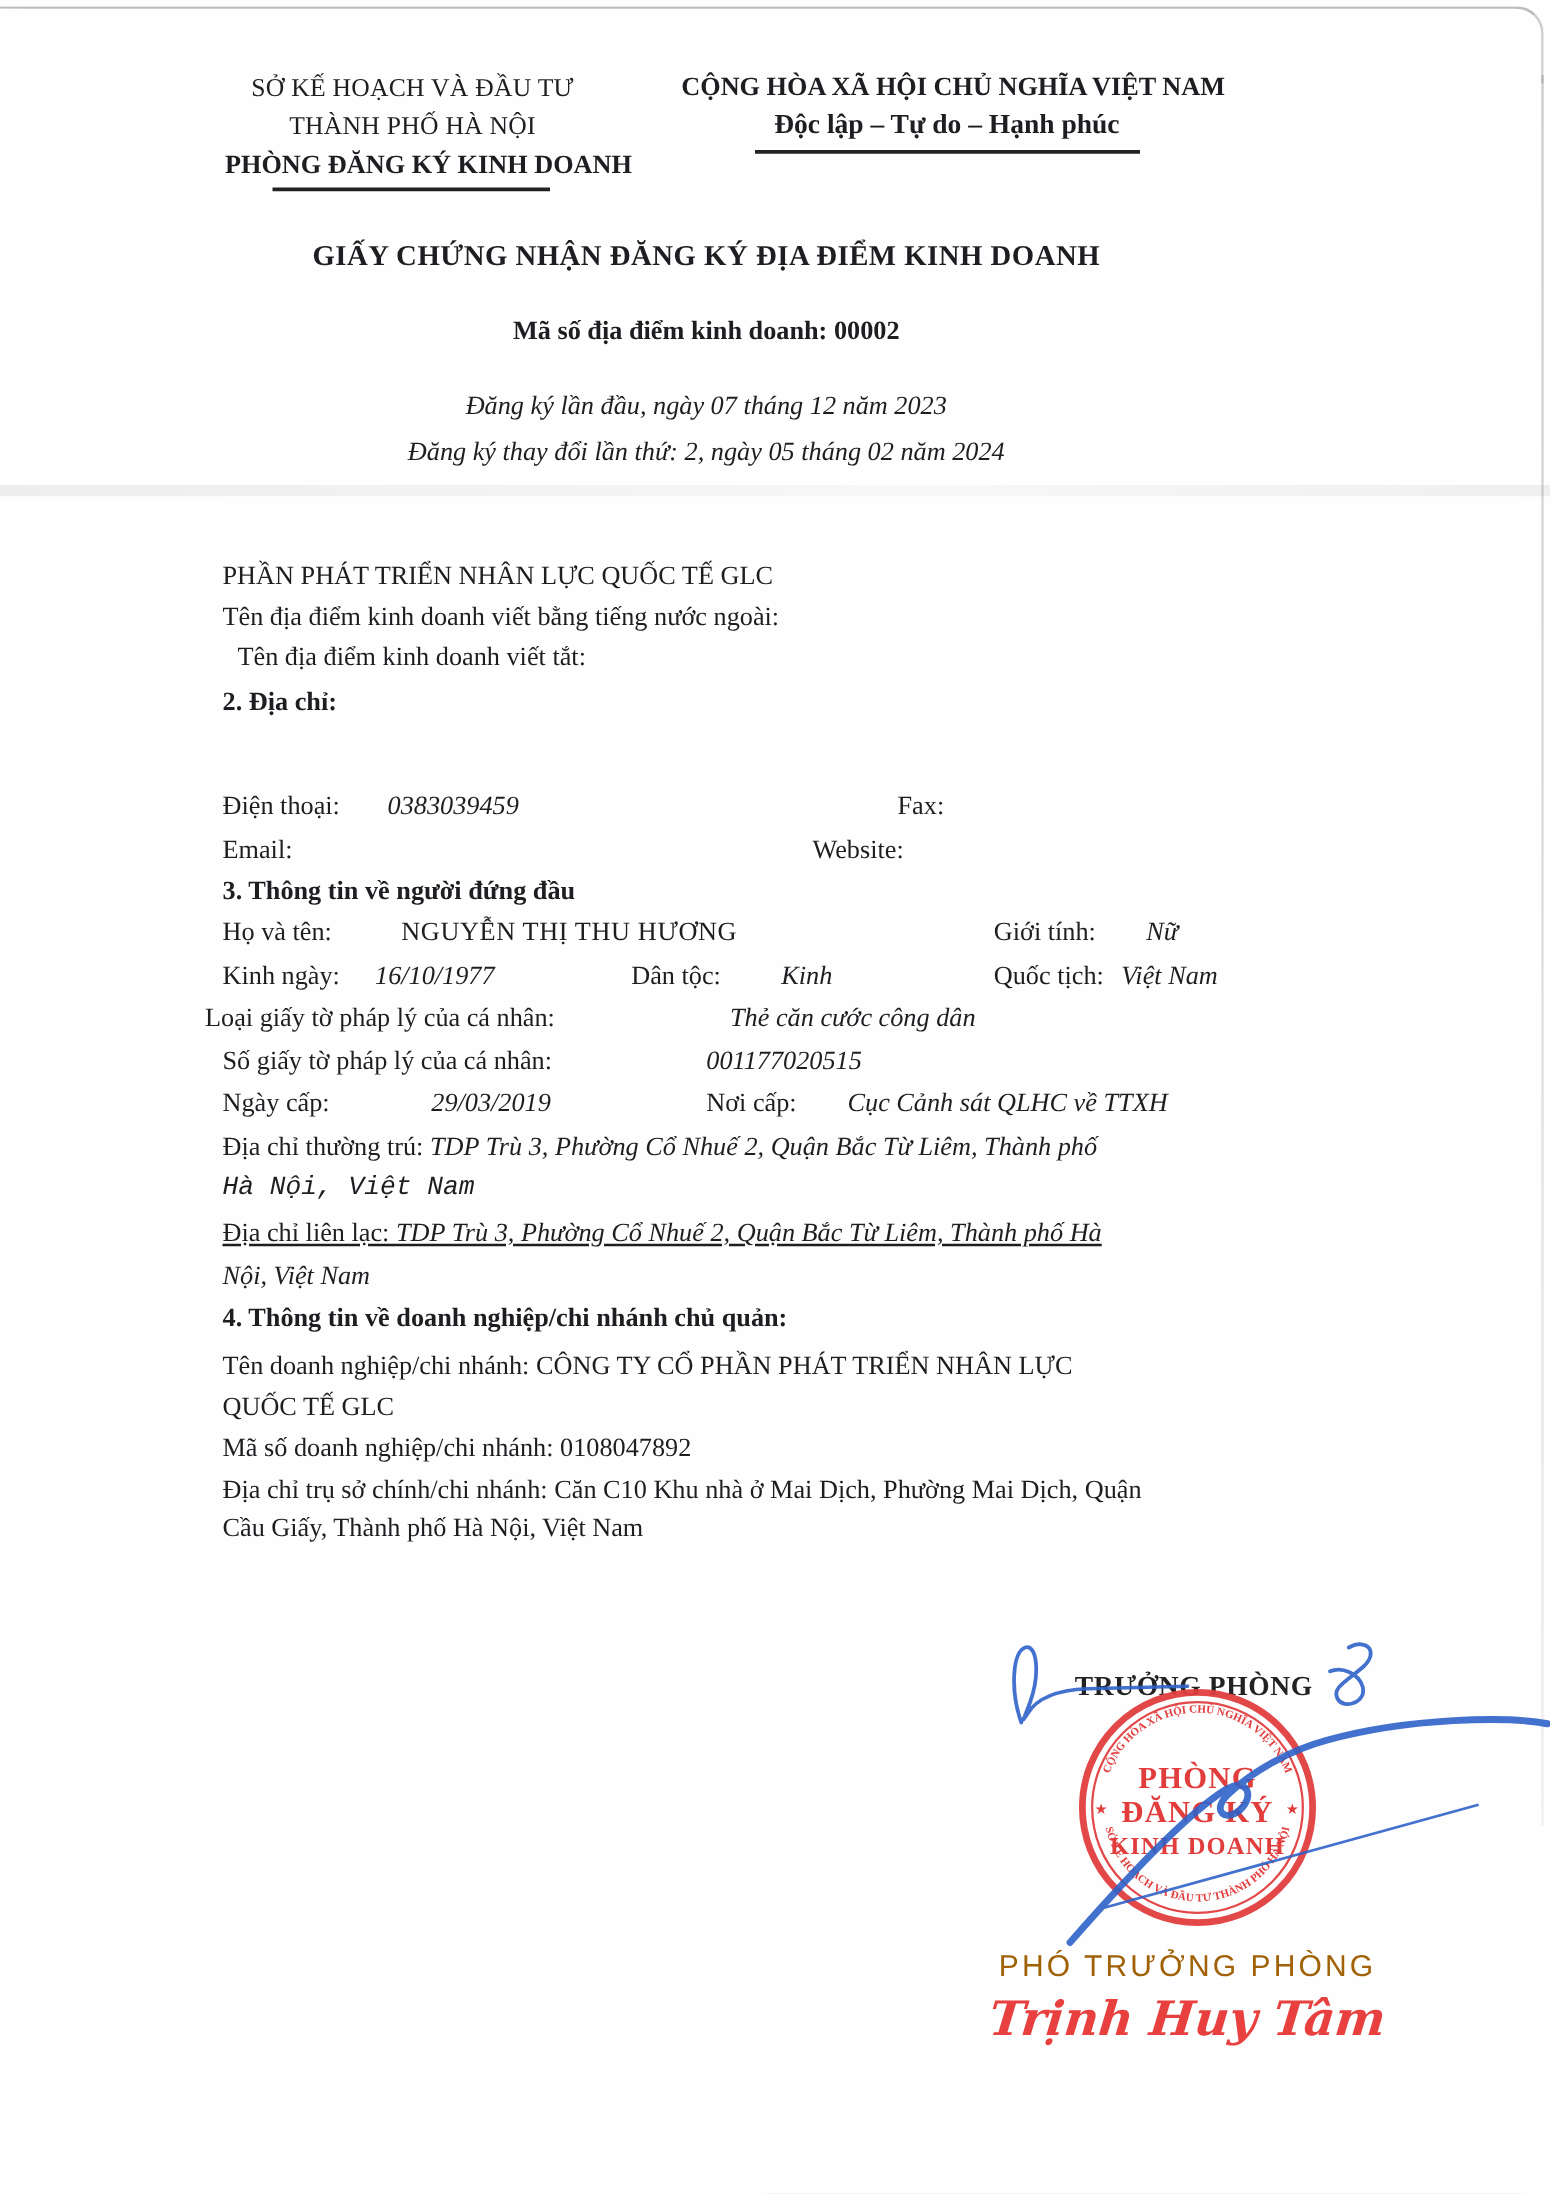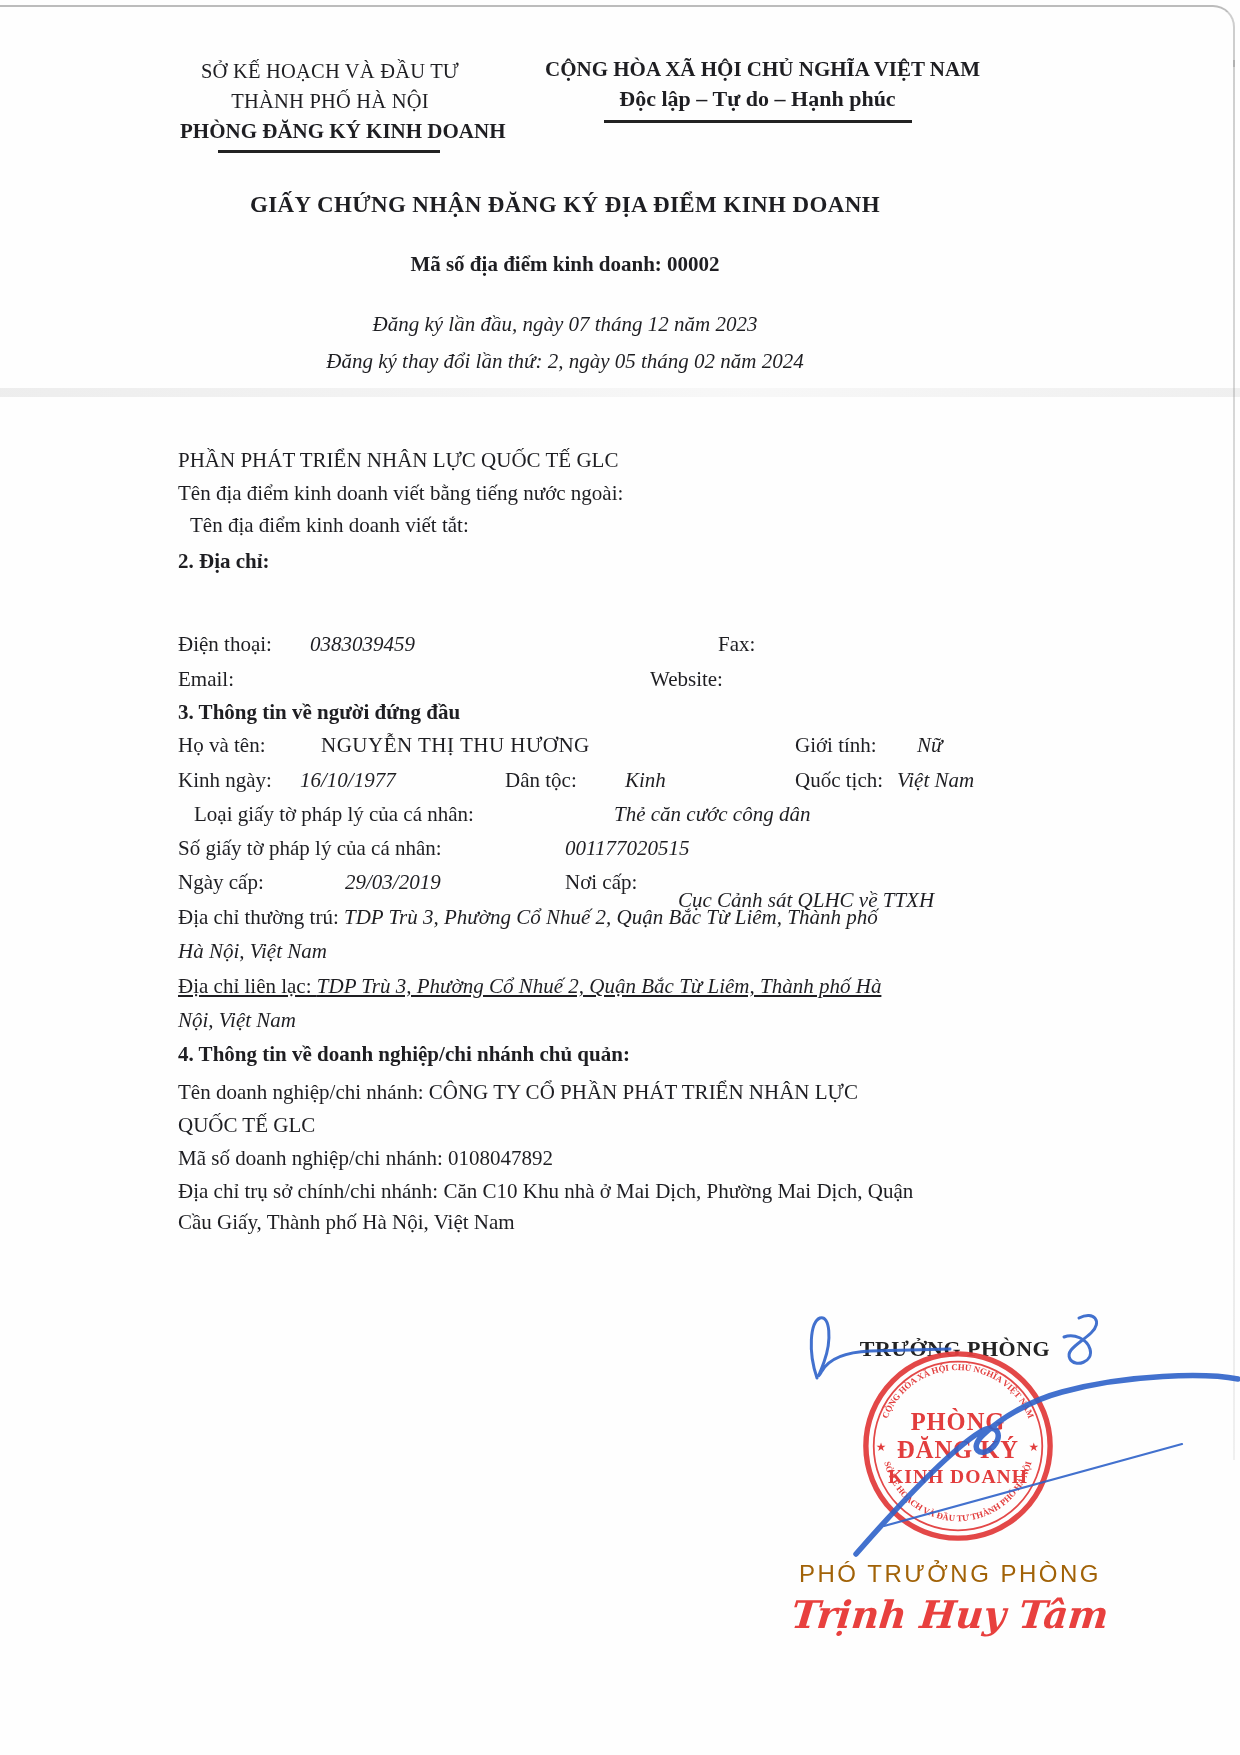--- a/index.html
+++ b/index.html
@@ -104,41 +104,41 @@
 
   <div class="abs body-line" style="top:768px;left:178px;width:950px;">
     <span>Kinh ngày:</span>
     <span class="i" style="position:absolute;left:122px;">16/10/1977</span>
     <span style="position:absolute;left:327px;">Dân tộc:</span>
     <span class="i" style="position:absolute;left:447px;">Kinh</span>
     <span style="position:absolute;left:617px;">Quốc tịch:</span>
     <span class="i" style="position:absolute;left:719px;">Việt Nam</span>
   </div>
 
-  <div class="abs body-line" style="top:802px;left:194px;width:950px;">
+  <div class="abs body-line" style="top:802px;left:164px;width:950px;">
     <span>Loại giấy tờ pháp lý của cá nhân:</span>
     <span class="i" style="position:absolute;left:420px;">Thẻ căn cước công dân</span>
   </div>
 
   <div class="abs body-line" style="top:836px;left:178px;width:950px;">
     <span>Số giấy tờ pháp lý của cá nhân:</span>
     <span class="i" style="position:absolute;left:387px;">001177020515</span>
   </div>
 
   <div class="abs body-line" style="top:870px;left:178px;width:950px;">
     <span>Ngày cấp:</span>
     <span class="i" style="position:absolute;left:167px;">29/03/2019</span>
     <span style="position:absolute;left:387px;">Nơi cấp:</span>
-    <span class="i" style="position:absolute;left:500px;margin-top:18px;">Cục Cảnh sát QLHC về TTXH</span>
+    <span class="i" style="position:absolute;left:500px;">Cục Cảnh sát QLHC về TTXH</span>
   </div>
 
   <div class="abs body-line" style="top:905px;left:178px;">
     <span>Địa chỉ thường trú: </span><span class="i">TDP Trù 3, Phường Cổ Nhuế 2, Quận Bắc Từ Liêm, Thành phố</span>
   </div>
-  <div class="abs body-line i" style="top:939px;left:178px;">Hà Nội, Việt Nam</div>
+  <div class="abs body-line i" style="top:939px;left:178px;font-family:Liberation Mono, monospace;">Hà Nội, Việt Nam</div>
 
   <div class="abs body-line" style="top:974px;left:178px;text-decoration:underline;">
     <span>Địa chỉ liên lạc: </span><span class="i">TDP Trù 3, Phường Cổ Nhuế 2, Quận Bắc Từ Liêm, Thành phố Hà</span>
   </div>
   <div class="abs body-line i" style="top:1008px;left:178px;">Nội, Việt Nam</div>
 
   <div class="abs sec-head" style="top:1042px;left:178px;">4. Thông tin về doanh nghiệp/chi nhánh chủ quản:</div>
 
   <div class="abs body-line" style="top:1080px;left:178px;">
     <span>Tên doanh nghiệp/chi nhánh: </span><span>CÔNG TY CỔ PHẦN PHÁT TRIỂN NHÂN LỰC</span>

